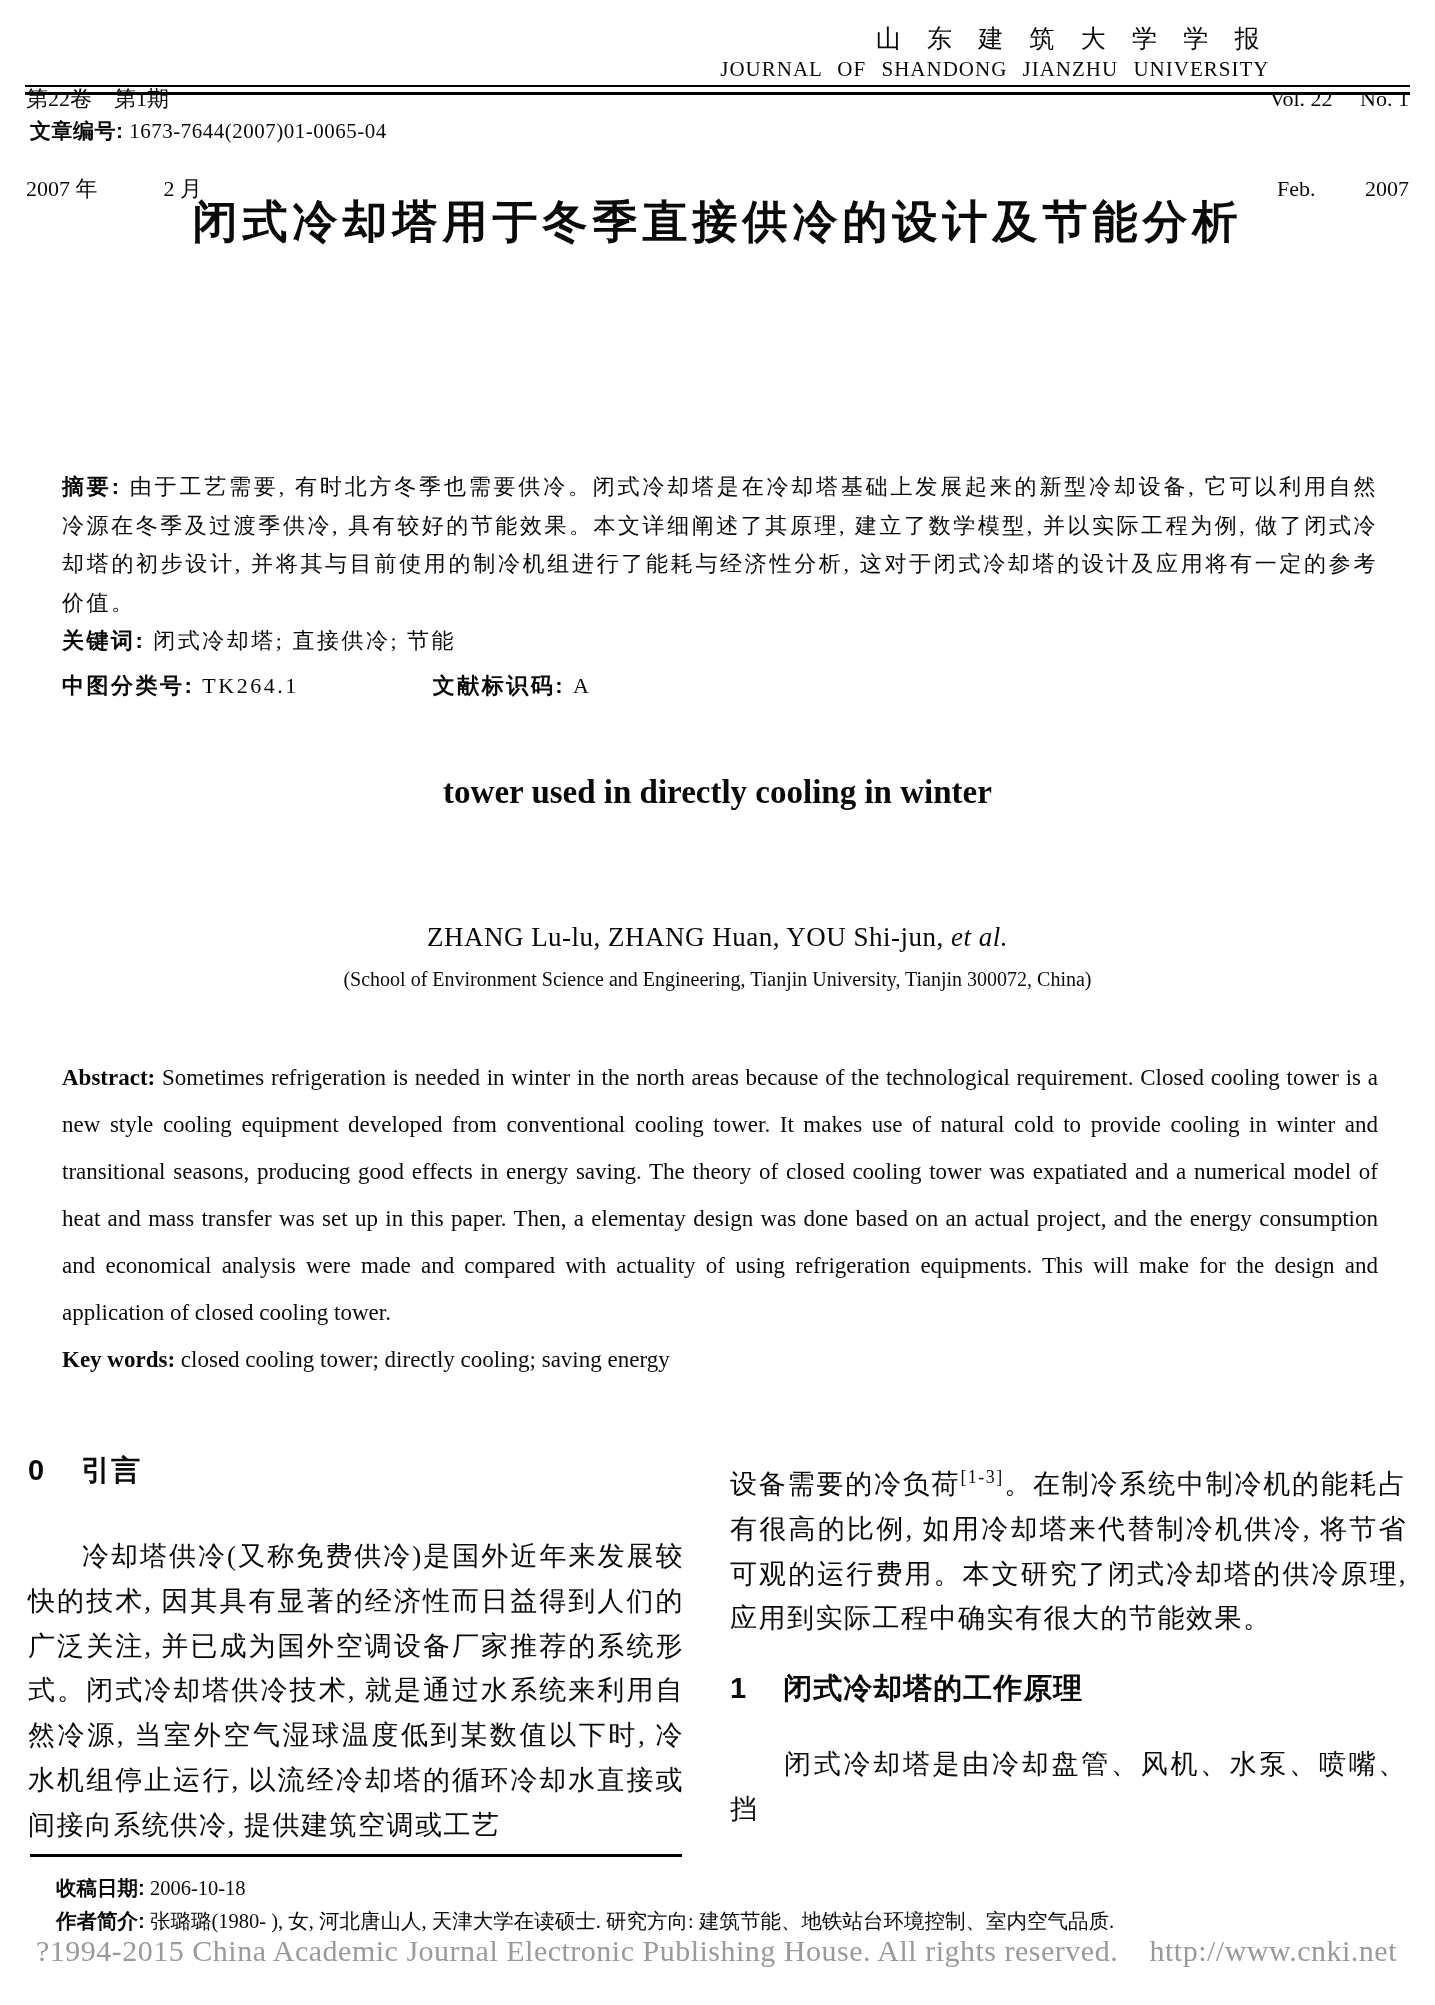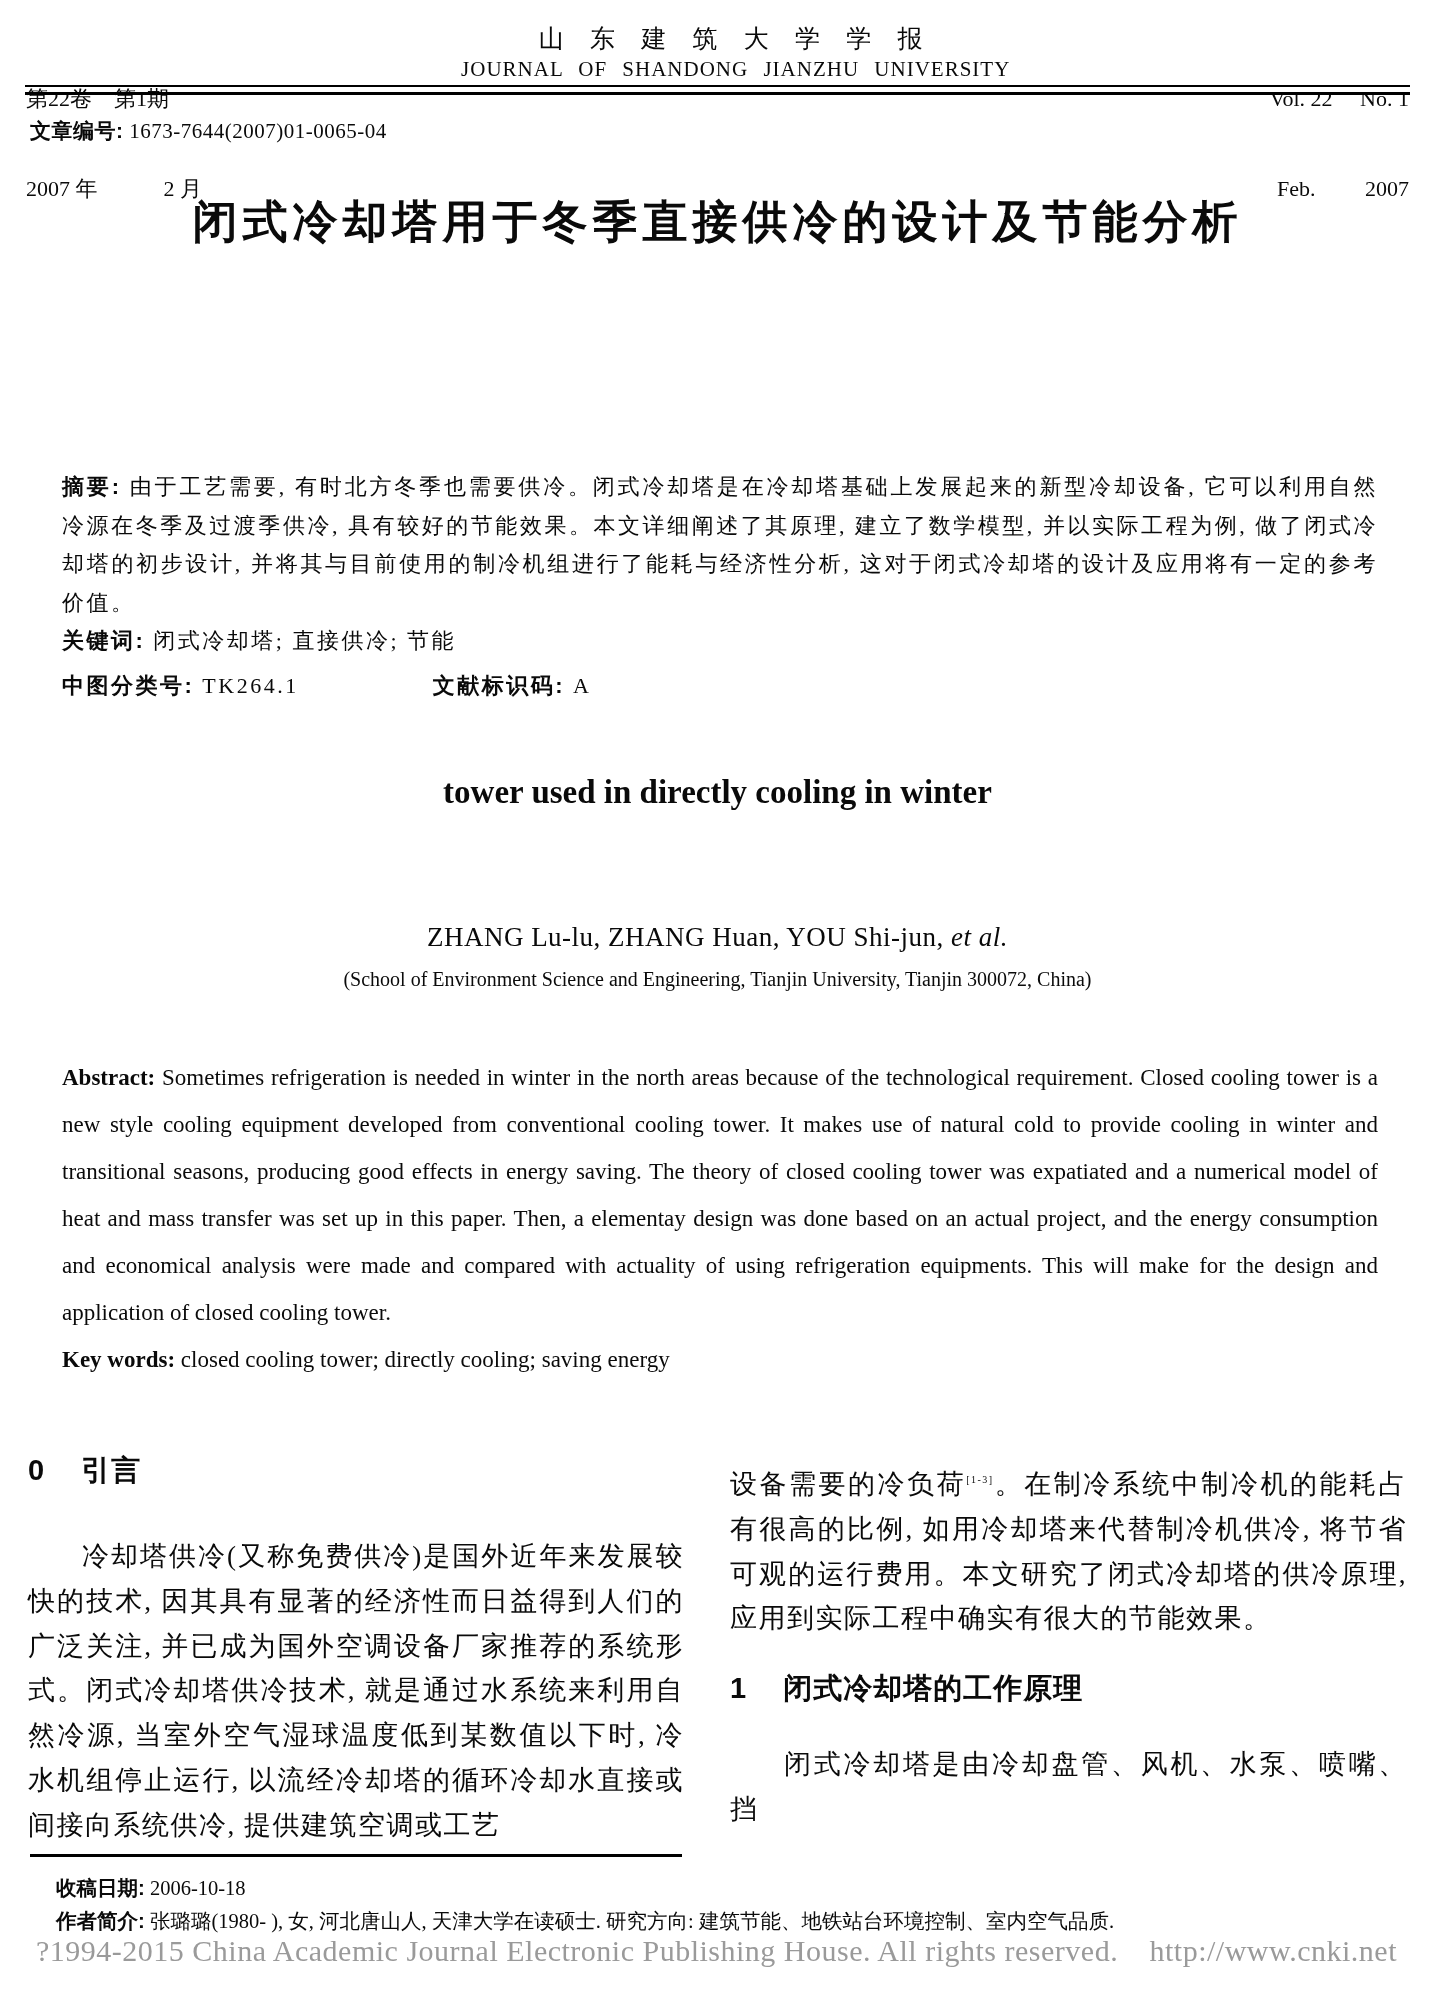--- a/index.html
+++ b/index.html
@@ -11,21 +11,21 @@
     color:#0a0a0a;
     font-family:"Liberation Serif","DejaVu Serif",serif;
     overflow:hidden;
   }
   .hei{font-family:"Liberation Sans","DejaVu Sans",sans-serif;font-weight:bold;}
 
   
   .hdr{position:absolute;top:24px;left:26px;right:26px;display:flex;justify-content:space-between;align-items:flex-start;font-size:22px;line-height:30px;}
   .hdr-left,.hdr-right{white-space:pre;}
   .hdr-right{text-align:right;}
-  .hdr-center{text-align:center;flex:1;font-family:Liberation Serif, serif;}
+  .hdr-center{text-align:right;flex:1;font-family:Liberation Serif, serif;}
   .journal-cn{font-size:25px;letter-spacing:10px;}
   .journal-en{font-size:21px;word-spacing:9px;letter-spacing:1px;}
   .hdr-rule{position:absolute;left:25px;right:25px;top:85px;height:5px;border-top:2px solid #000;border-bottom:3px solid #000;}
 
   .article-id{position:absolute;left:30px;top:117px;font-size:21px;letter-spacing:0.5px;text-align:right;}
 
   
   .title-cn{position:absolute;left:0;right:0;top:192px;margin:0;text-align:center;
     font-family:"Liberation Sans","DejaVu Sans",sans-serif;font-weight:bold;
     font-size:45px;letter-spacing:5px;}
@@ -52,21 +52,21 @@
   
   .columns{position:absolute;left:28px;top:1450px;width:1379px;display:flex;gap:46px;}
   .col-left{width:656px;}
   .col-right{width:677px;padding-top:12px;}
   .sec{margin:0;font-family:"Liberation Sans","DejaVu Sans",sans-serif;font-weight:bold;font-size:29px;line-height:40px;letter-spacing:1px;}
   .sec .sec-num{margin-right:36px;}
   .col-left .sec{margin-bottom:44px;}
   .col-right .sec{margin-top:27px;margin-bottom:34px;}
   .para{margin:0;font-size:27px;line-height:44.8px;letter-spacing:1.5px;text-align:justify;}
   .indent{text-indent:2em;}
-  .para sup{font-size:10px;line-height:0;}
+  .para sup{font-size:18px;line-height:0;}
 
   
   .footnote{position:absolute;left:30px;top:1854px;width:1395px;font-size:20.5px;line-height:31.5px;}
   .fn-rule{width:652px;border-top:3px solid #000;margin-bottom:15px;}
   .fn-line{padding-left:26px;white-space:nowrap;}
 
   
   .watermark{position:absolute;left:36px;right:38px;top:1934px;display:flex;justify-content:space-between;
     color:#9a9a9a;font-size:30px;letter-spacing:0.5px;}
 </style>

